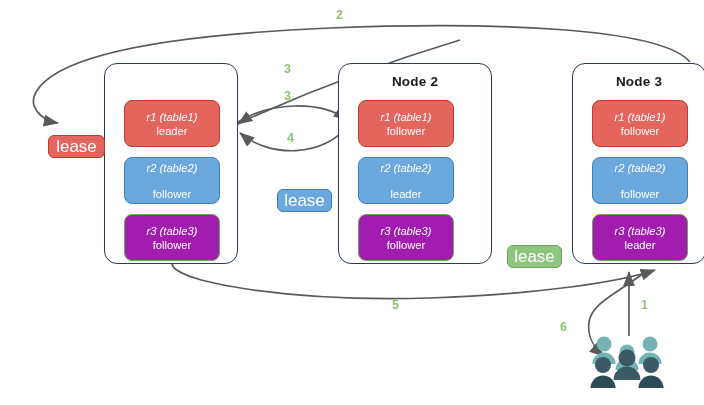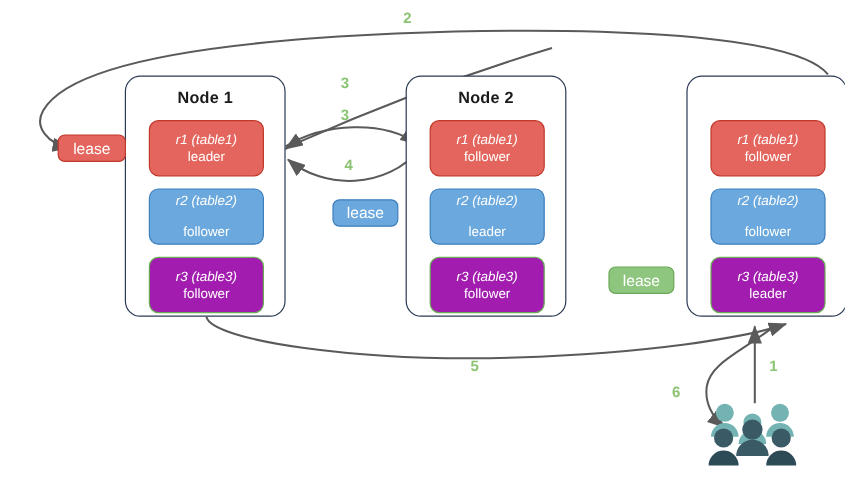--- a/index.html
+++ b/index.html
@@ -64,23 +64,24 @@
   .rep-r3 { background: #a21caf; border: 1.6px solid #6aa955; }
   .lease {
     position: absolute;
     box-sizing: border-box;
     height: 23px;
     border-radius: 6px;
     display: flex;
     align-items: center;
     justify-content: center;
     color: #ffffff;
-    font-size: 13px;
+    font-size: 17px;
     z-index: 6;
     user-select: none;
+    margin-top: 23px;
   }
   .lease-red { background: #e3655d; border: 1.6px solid #c0392b; }
   .lease-blue { background: #6aa8dd; border: 1.6px solid #3d7ebd; }
   .lease-green { background: #8fc67f; border: 1.6px solid #6aa955; }
   .step-label {
     position: absolute;
     color: #8cc474;
     font-size: 12.5px;
     font-weight: bold;
     z-index: 7;
@@ -123,52 +124,52 @@
     <circle cx="627" cy="358" r="8.5" fill="#3a5a66"></circle>
     <path d="M613.5,380 a13.5,13.5 0 0 1 27,0 z" fill="#3a5a66"></path>
     <circle cx="603" cy="365" r="8" fill="#3a5a66"></circle>
     <path d="M590.5,388 a12.5,12.5 0 0 1 25,0 z" fill="#2d4a57"></path>
     <circle cx="651" cy="365" r="8" fill="#3a5a66"></circle>
     <path d="M638.5,388 a12.5,12.5 0 0 1 25,0 z" fill="#2d4a57"></path>
   </g>
 </svg>
 
 <div class="node-box" style="left:104px; top:63px; width:134px; height:201px;">
-  <div class="node-title">Node 1</div>
   <div class="replica rep-r1" style="top:36px;">
     <span class="rl1">r1 (table1)</span>
     <span class="rl2">leader</span>
   </div>
   <div class="replica rep-r2" style="top:93px;">
     <span class="rl1">r2 (table2)</span>
     <span class="rl2">follower</span>
   </div>
   <div class="replica rep-r3" style="top:150px;">
     <span class="rl1">r3 (table3)</span>
     <span class="rl2">follower</span>
   </div>
 </div>
 
-<div class="node-box" style="left:338px; top:63px; width:134px; height:201px;">
+<div class="node-box" style="left:338px; top:63px; width:154px; height:201px;">
   <div class="node-title">Node 2</div>
   <div class="replica rep-r1" style="top:36px;">
     <span class="rl1">r1 (table1)</span>
     <span class="rl2">follower</span>
   </div>
   <div class="replica rep-r2" style="top:93px;">
     <span class="rl1">r2 (table2)</span>
     <span class="rl2">leader</span>
   </div>
   <div class="replica rep-r3" style="top:150px;">
     <span class="rl1">r3 (table3)</span>
     <span class="rl2">follower</span>
   </div>
 </div>
 
 <div class="node-box" style="left:572px; top:63px; width:134px; height:201px;">
+  <div class="node-title">Node 3</div>
   <div class="replica rep-r1" style="top:36px;">
     <span class="rl1">r1 (table1)</span>
     <span class="rl2">follower</span>
   </div>
   <div class="replica rep-r2" style="top:93px;">
     <span class="rl1">r2 (table2)</span>
     <span class="rl2">follower</span>
   </div>
   <div class="replica rep-r3" style="top:150px;">
     <span class="rl1">r3 (table3)</span>

